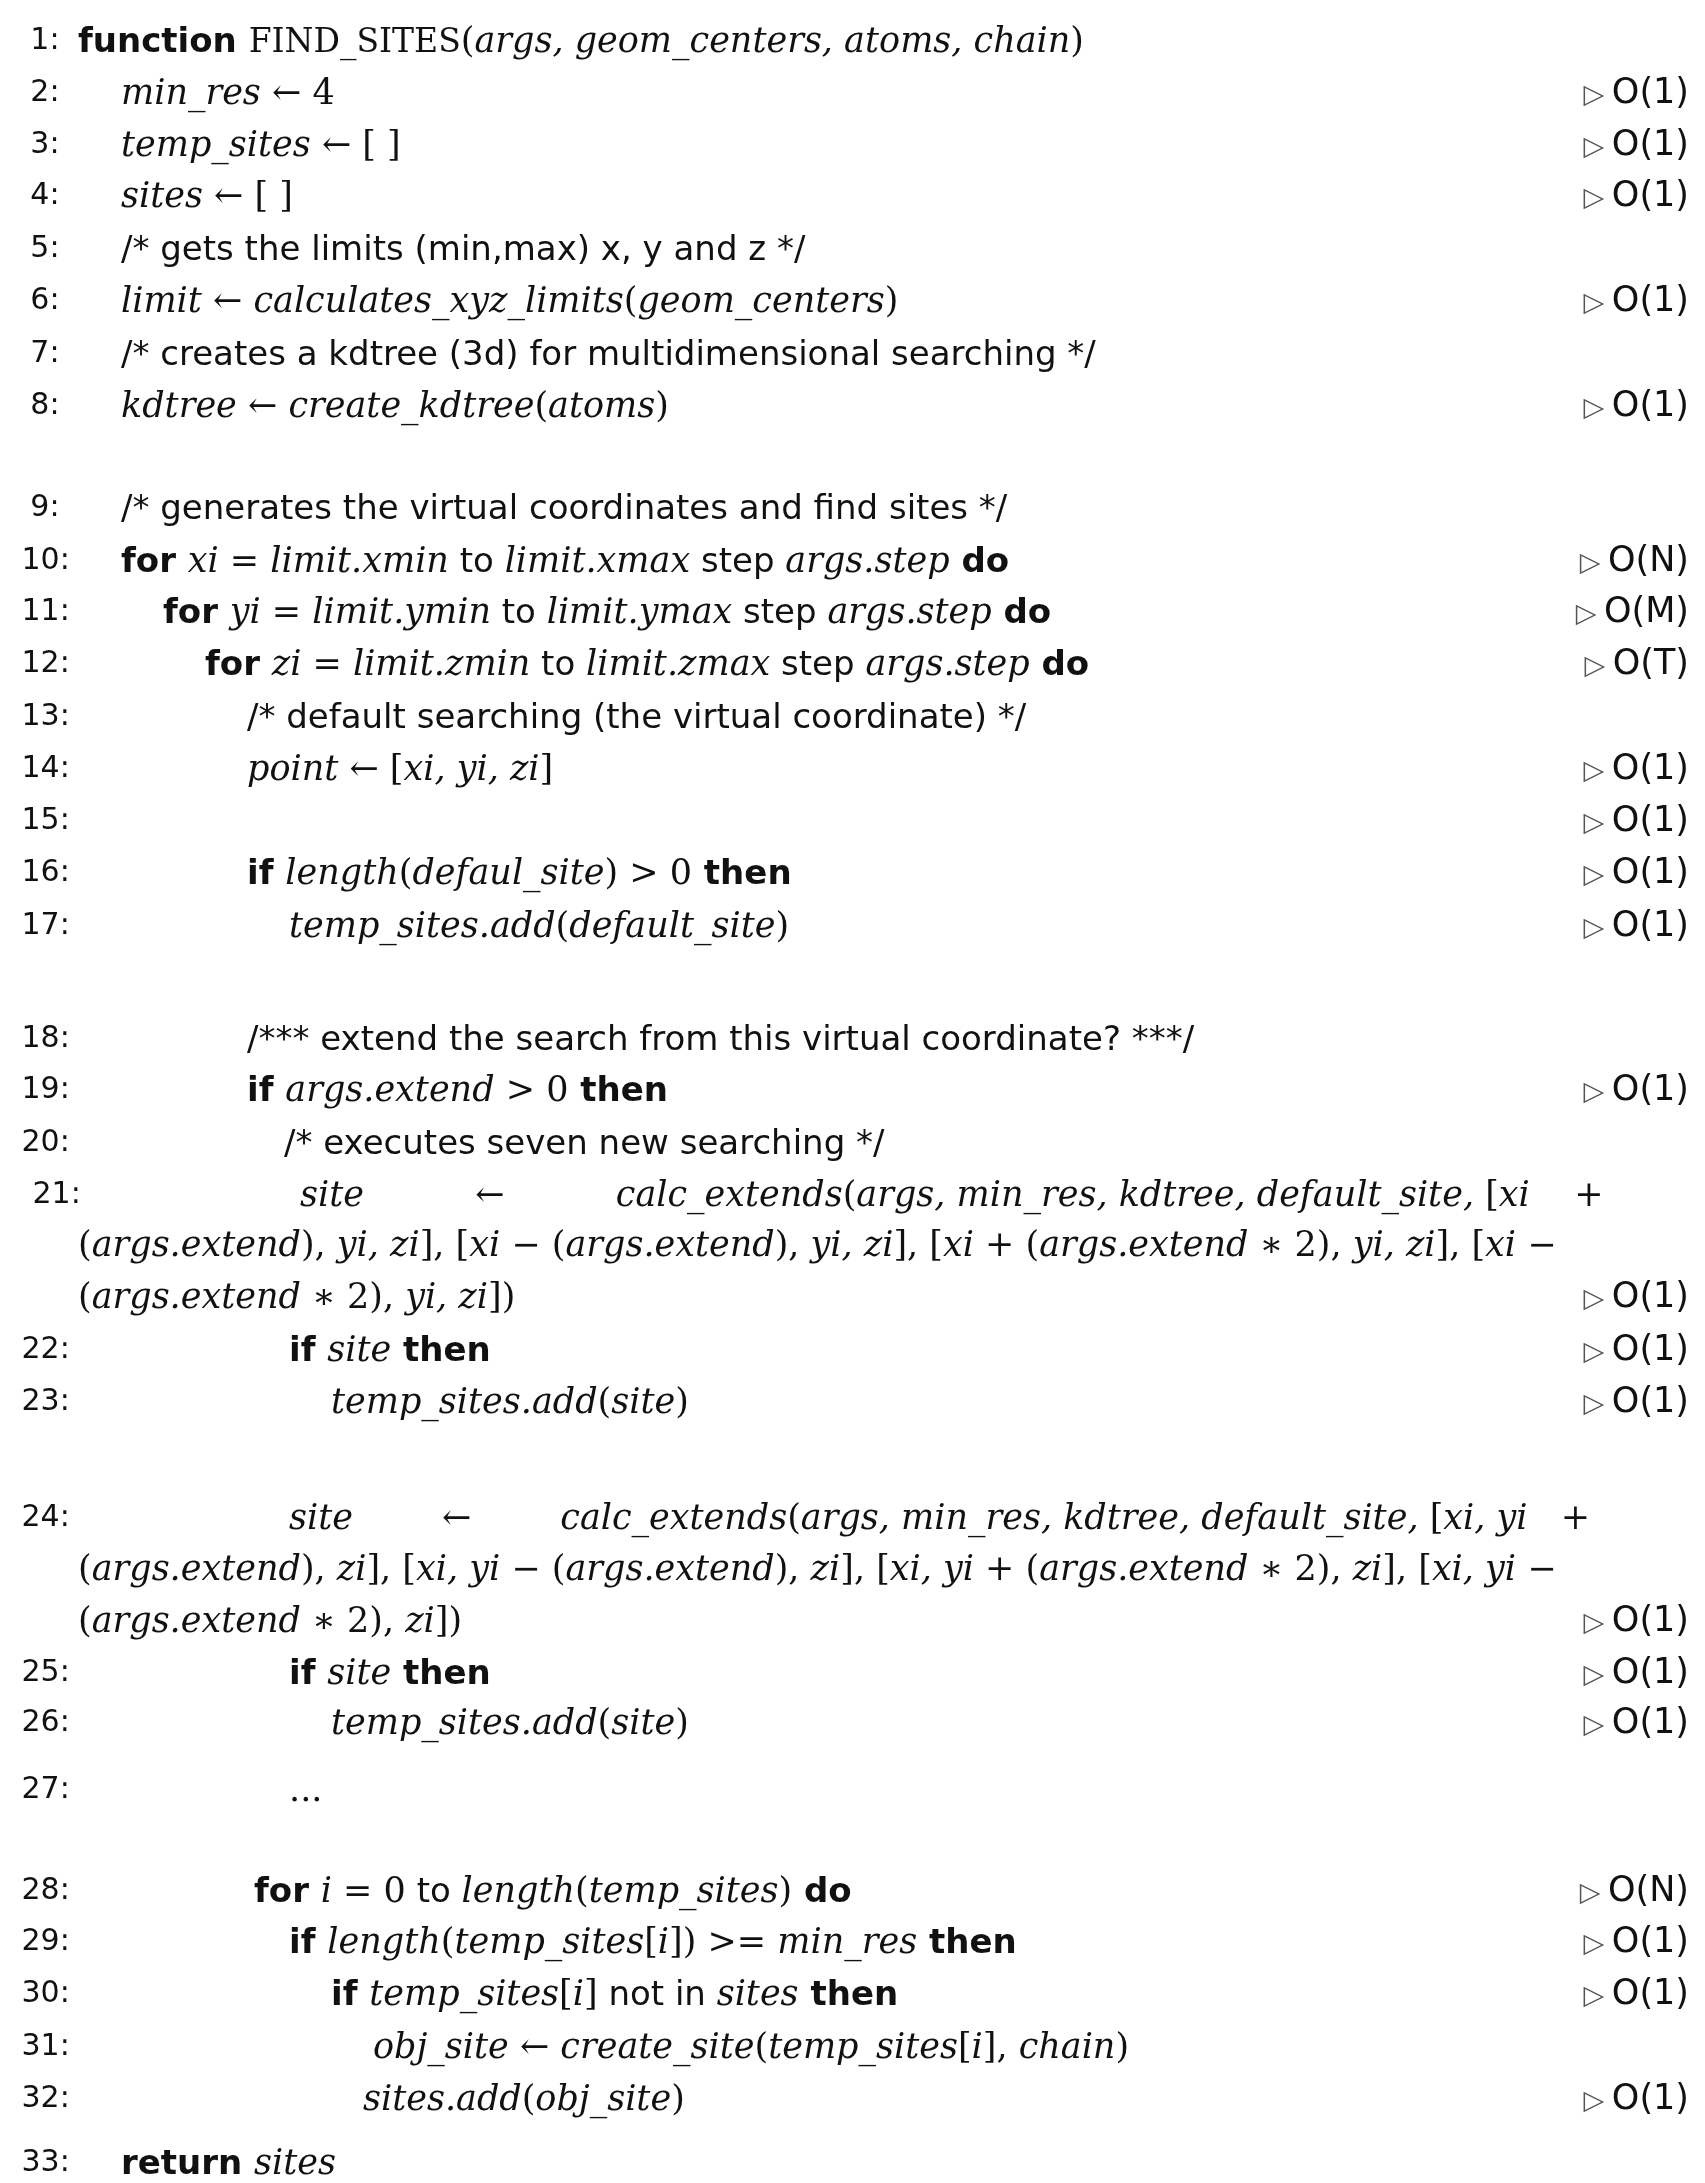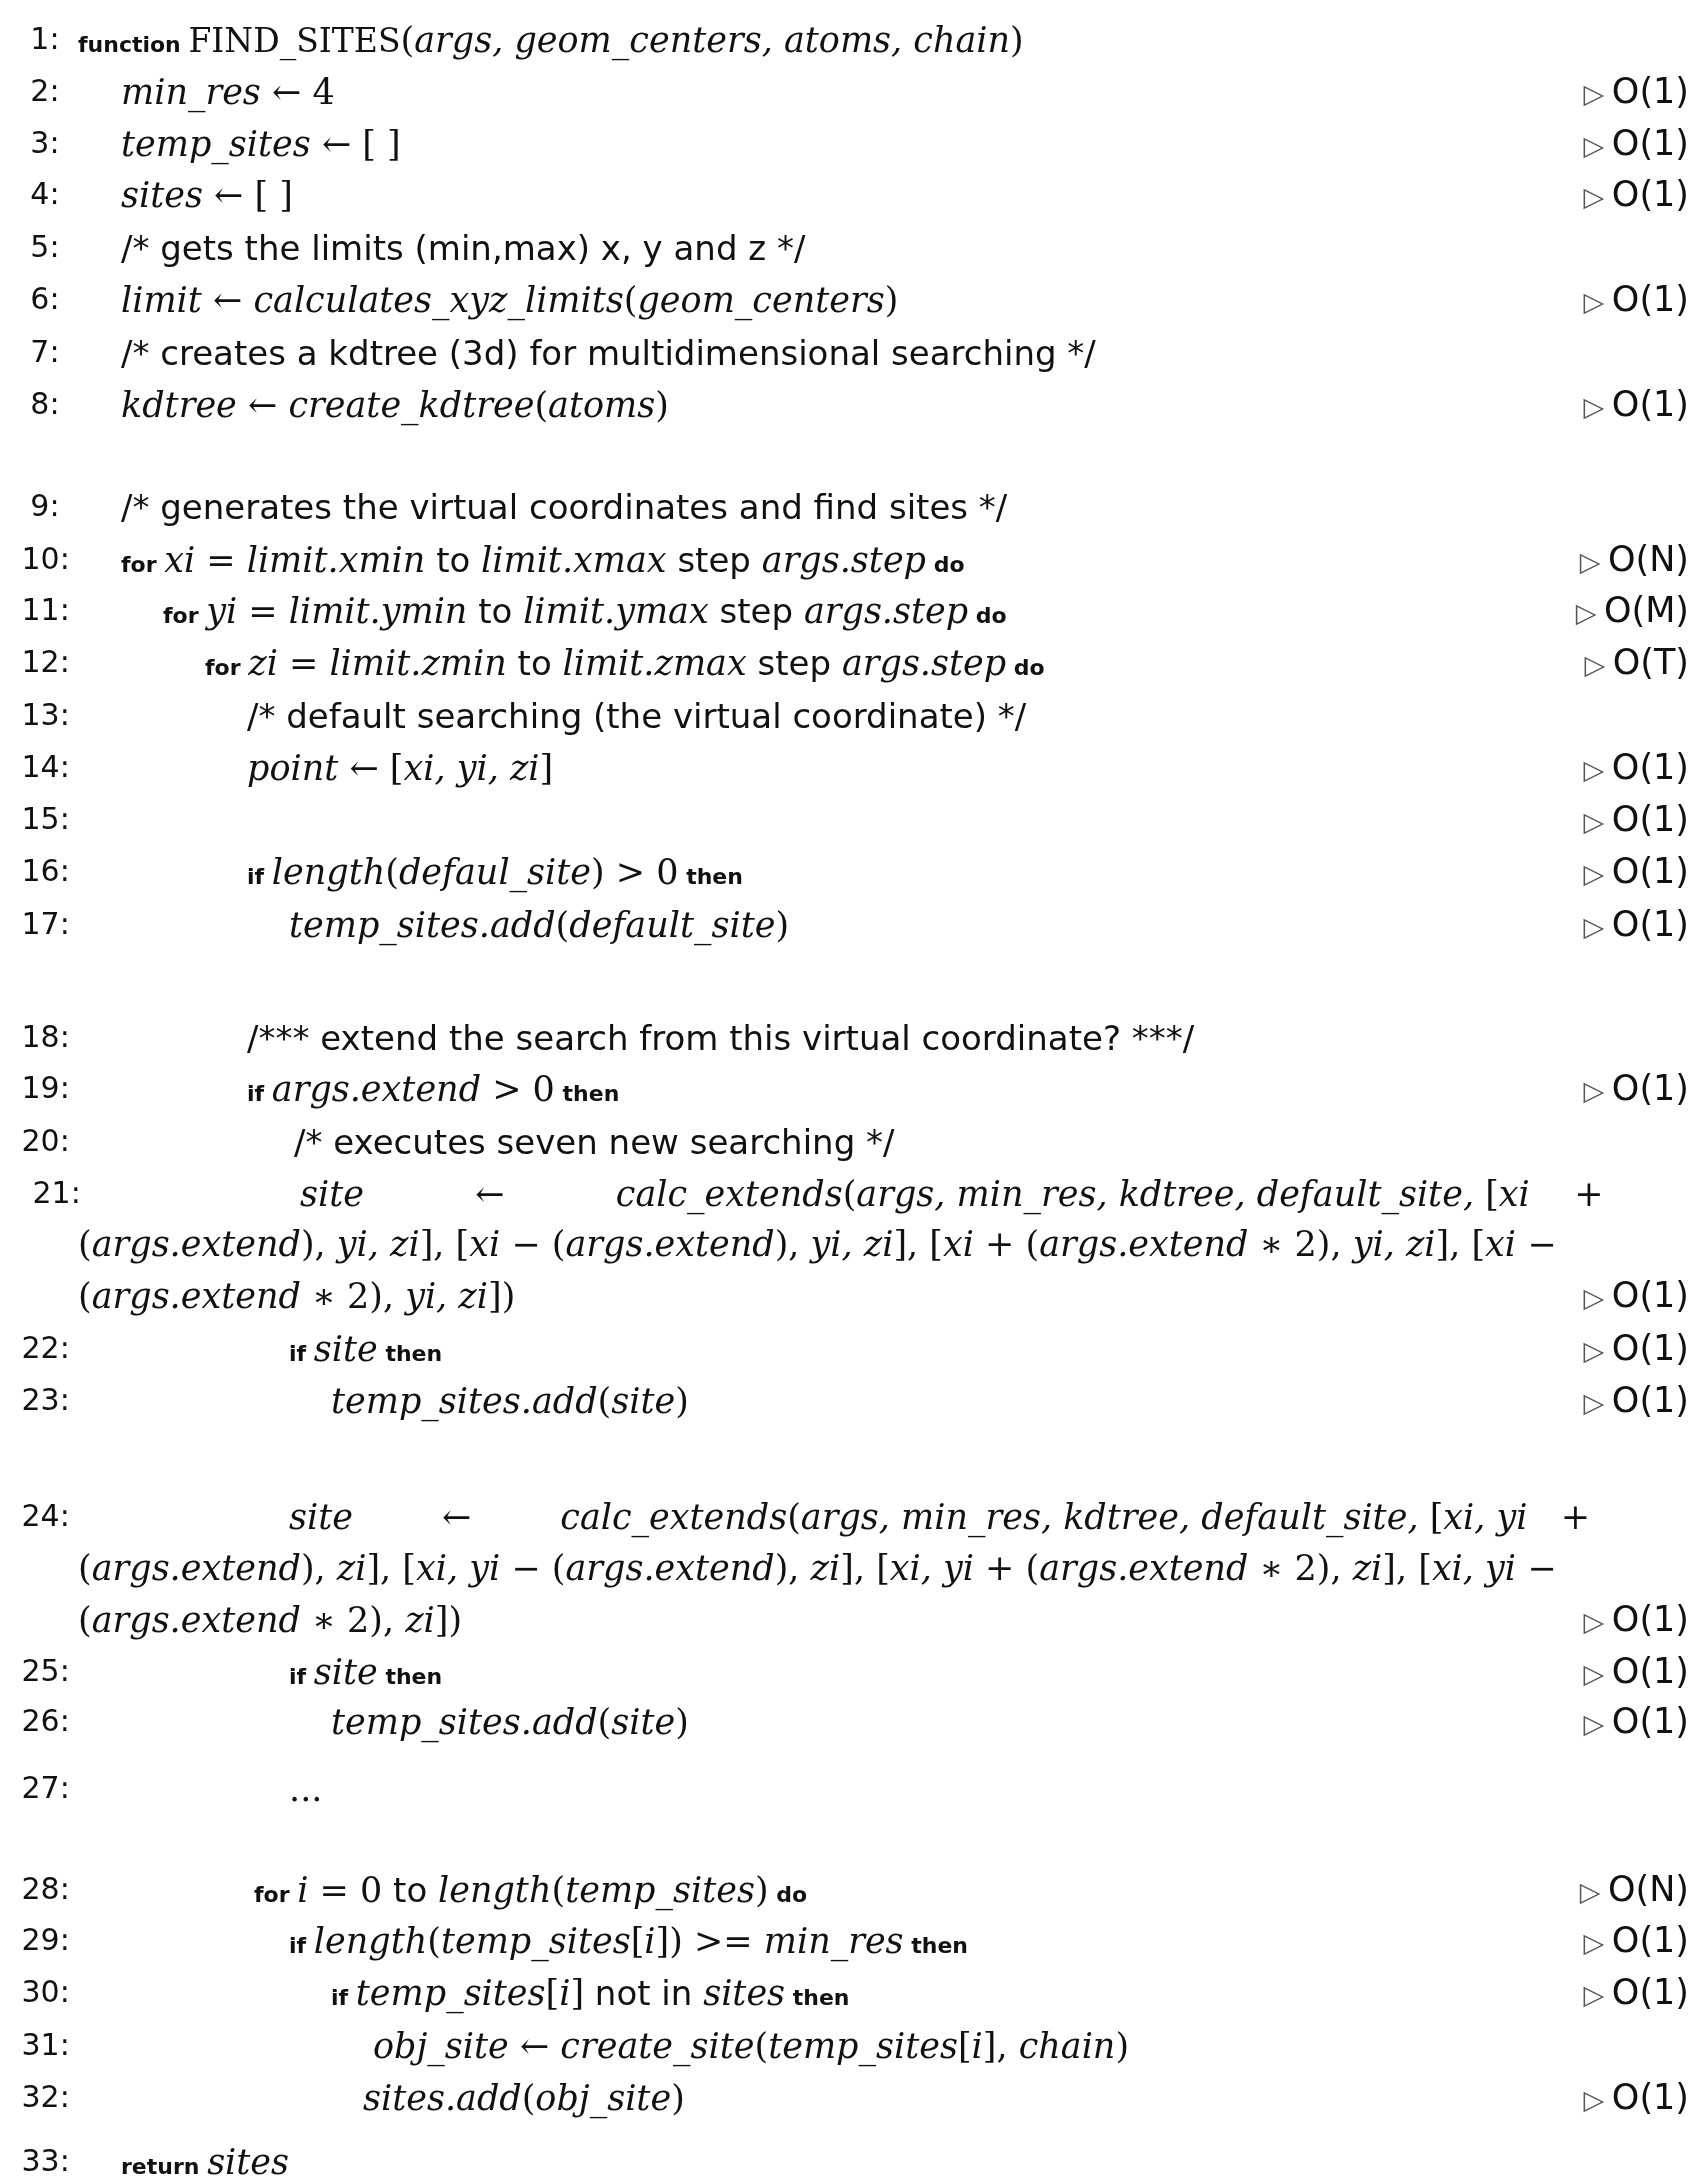--- a/index.html
+++ b/index.html
@@ -1,21 +1,21 @@
 <!DOCTYPE html>
 <html style="font-size:8.6px"><head>
 <meta charset="utf-8">
 <style>
   html, body { margin: 0; padding: 0; background: #ffffff; }
   body { width: 1705px; height: 2183px; position: relative; overflow: hidden; color: #111; }
   .line { position: absolute; left: 0; width: 1705px; height: 52px; }
   .lnum { position: absolute; left: 21.5px; width: 38px; text-align: right; font-family: "DejaVu Sans", sans-serif; font-size: 30px; line-height: 52px; color: #111; }
   .code { position: absolute; top: 0; line-height: 52px; white-space: nowrap; font-size: 38px; }
   .cont { position: absolute; left: 78px; line-height: 52px; white-space: nowrap; font-size: 38px; }
-  .kw { font-family: "DejaVu Sans", sans-serif; font-weight: bold; font-size: 22px; }
+  .kw { font-family: "DejaVu Sans", sans-serif; font-weight: bold; font-size: 34px; }
   .text { font-family: "DejaVu Sans", sans-serif; font-size: 34px; }
   .math { font-family: "DejaVu Serif", serif; font-style: italic; font-size: 35px; }
   .sc { font-family: "DejaVu Serif", serif; font-variant: small-caps; font-size: 33px; }
   .op { font-family: "DejaVu Serif", serif; font-size: 35px; }
   .cplx { position: absolute; right: 16px; line-height: 52px; font-family: "DejaVu Sans", sans-serif; font-size: 35px; white-space: nowrap; }
   .tri { color: #555; font-size: 27px; margin-right: 7.5px; }
 </style>
 </head>
 <body>
 
@@ -103,21 +103,21 @@
       <span class="lnum">18:</span>
       <span class="code" style="left: 247px;"><span class="text">/***&nbsp;extend&nbsp;the&nbsp;search&nbsp;from&nbsp;this&nbsp;virtual&nbsp;coordinate?&nbsp;***/</span></span>
     </div>
     <div class="line" style="top: 1062px;">
       <span class="lnum">19:</span>
       <span class="code" style="left: 247px;"><span class="kw">if&nbsp;</span><span class="math">args.extend</span><span class="op">&nbsp;&gt;&nbsp;0</span><span class="kw">&nbsp;then</span></span>
       <span class="cplx"><span class="tri">▷</span><span>O(1)</span></span>
     </div>
     <div class="line" style="top: 1115px;">
       <span class="lnum">20:</span>
-      <span class="code" style="left: 294px; text-align: center;"><span class="text">/*&nbsp;executes&nbsp;seven&nbsp;new&nbsp;searching&nbsp;*/</span></span>
+      <span class="code" style="left: 284px; text-align: center;"><span class="text">/*&nbsp;executes&nbsp;seven&nbsp;new&nbsp;searching&nbsp;*/</span></span>
     </div>
     <div class="line" style="top: 1167px; margin-left: 11px;">
       <span class="lnum">21:</span>
       <span class="code" style="left: 289px;"><span class="math">site</span><span class="op">&nbsp;&nbsp;&nbsp;&nbsp;&nbsp;&nbsp;&nbsp;&nbsp;&nbsp;&nbsp;←&nbsp;&nbsp;&nbsp;&nbsp;&nbsp;&nbsp;&nbsp;&nbsp;&nbsp;&nbsp;</span><span class="math">calc_extends</span><span class="op">(</span><span class="math">args,&nbsp;min_res,&nbsp;kdtree,&nbsp;default_site,&nbsp;</span><span class="op">[</span><span class="math">xi</span><span class="op">&nbsp;&nbsp;&nbsp;&nbsp;+</span></span>
     </div>
     <div class="line" style="top: 1217px;">
       <span class="cont"><span class="op">(</span><span class="math">args.extend</span><span class="op">),&nbsp;</span><span class="math">yi,&nbsp;zi</span><span class="op">],&nbsp;[</span><span class="math">xi</span><span class="op">&nbsp;−&nbsp;(</span><span class="math">args.extend</span><span class="op">),&nbsp;</span><span class="math">yi,&nbsp;zi</span><span class="op">],&nbsp;[</span><span class="math">xi</span><span class="op">&nbsp;+&nbsp;(</span><span class="math">args.extend</span><span class="op">&nbsp;∗&nbsp;2),&nbsp;</span><span class="math">yi,&nbsp;zi</span><span class="op">],&nbsp;[</span><span class="math">xi</span><span class="op">&nbsp;−</span></span>
     </div>
     <div class="line" style="top: 1269px;">
       <span class="cont"><span class="op">(</span><span class="math">args.extend</span><span class="op">&nbsp;∗&nbsp;2),&nbsp;</span><span class="math">yi,&nbsp;zi</span><span class="op">])</span></span>

